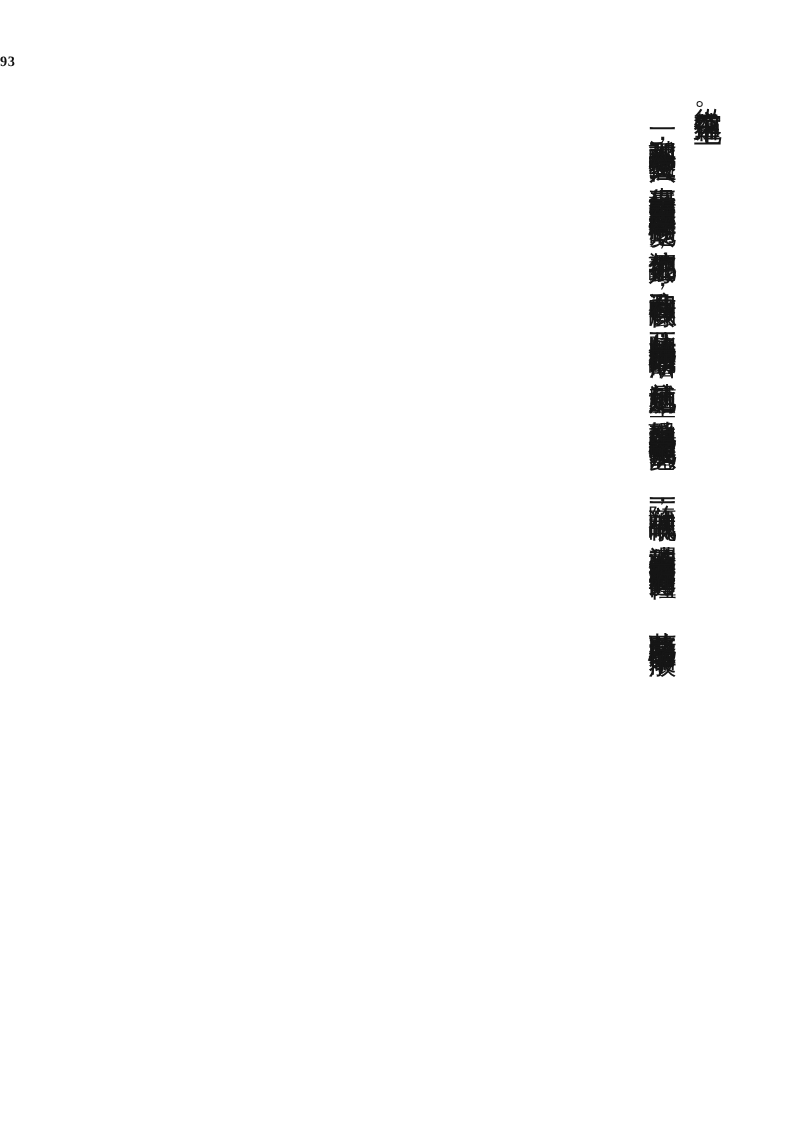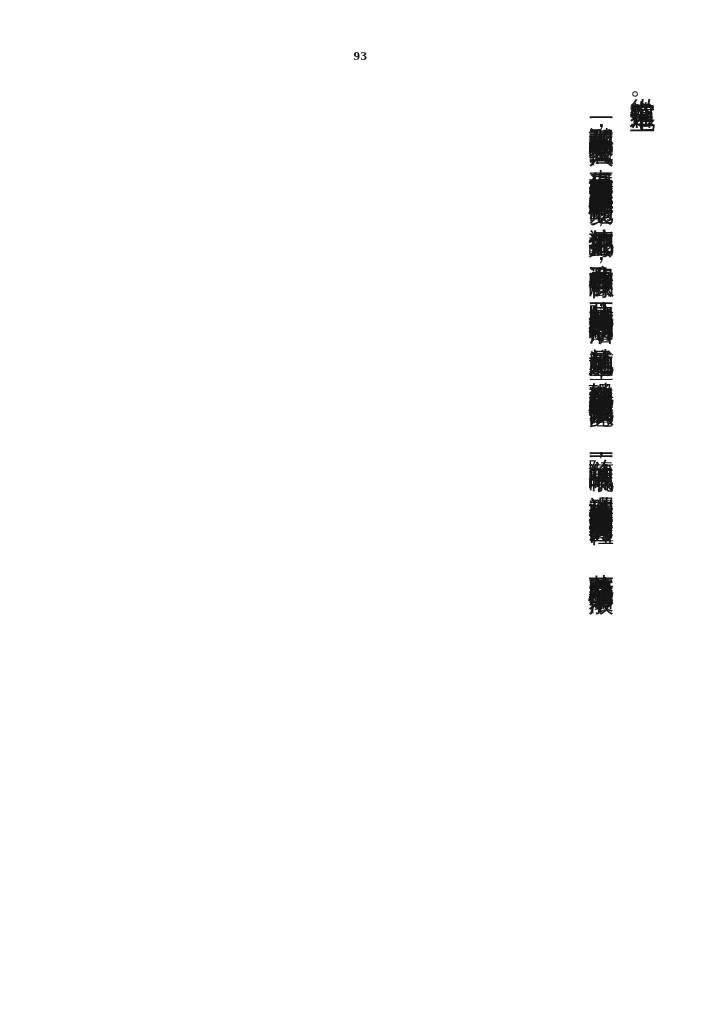--- a/index.html
+++ b/index.html
@@ -19,21 +19,21 @@
     width: 721px;
     height: 1020px;
     background: #ffffff;
     box-sizing: border-box;
   }
   .page-number {
     position: absolute;
     top: 48px;
     left: 0;
     right: 0;
-    text-align: center;
+    text-align: left;
     font-size: 13px;
     font-weight: bold;
     font-family: "Liberation Serif", "DejaVu Serif", serif;
     color: #111;
     letter-spacing: 0.5px;
   }
   .body-text {
     position: absolute;
     top: 78px;
     right: 58px;

